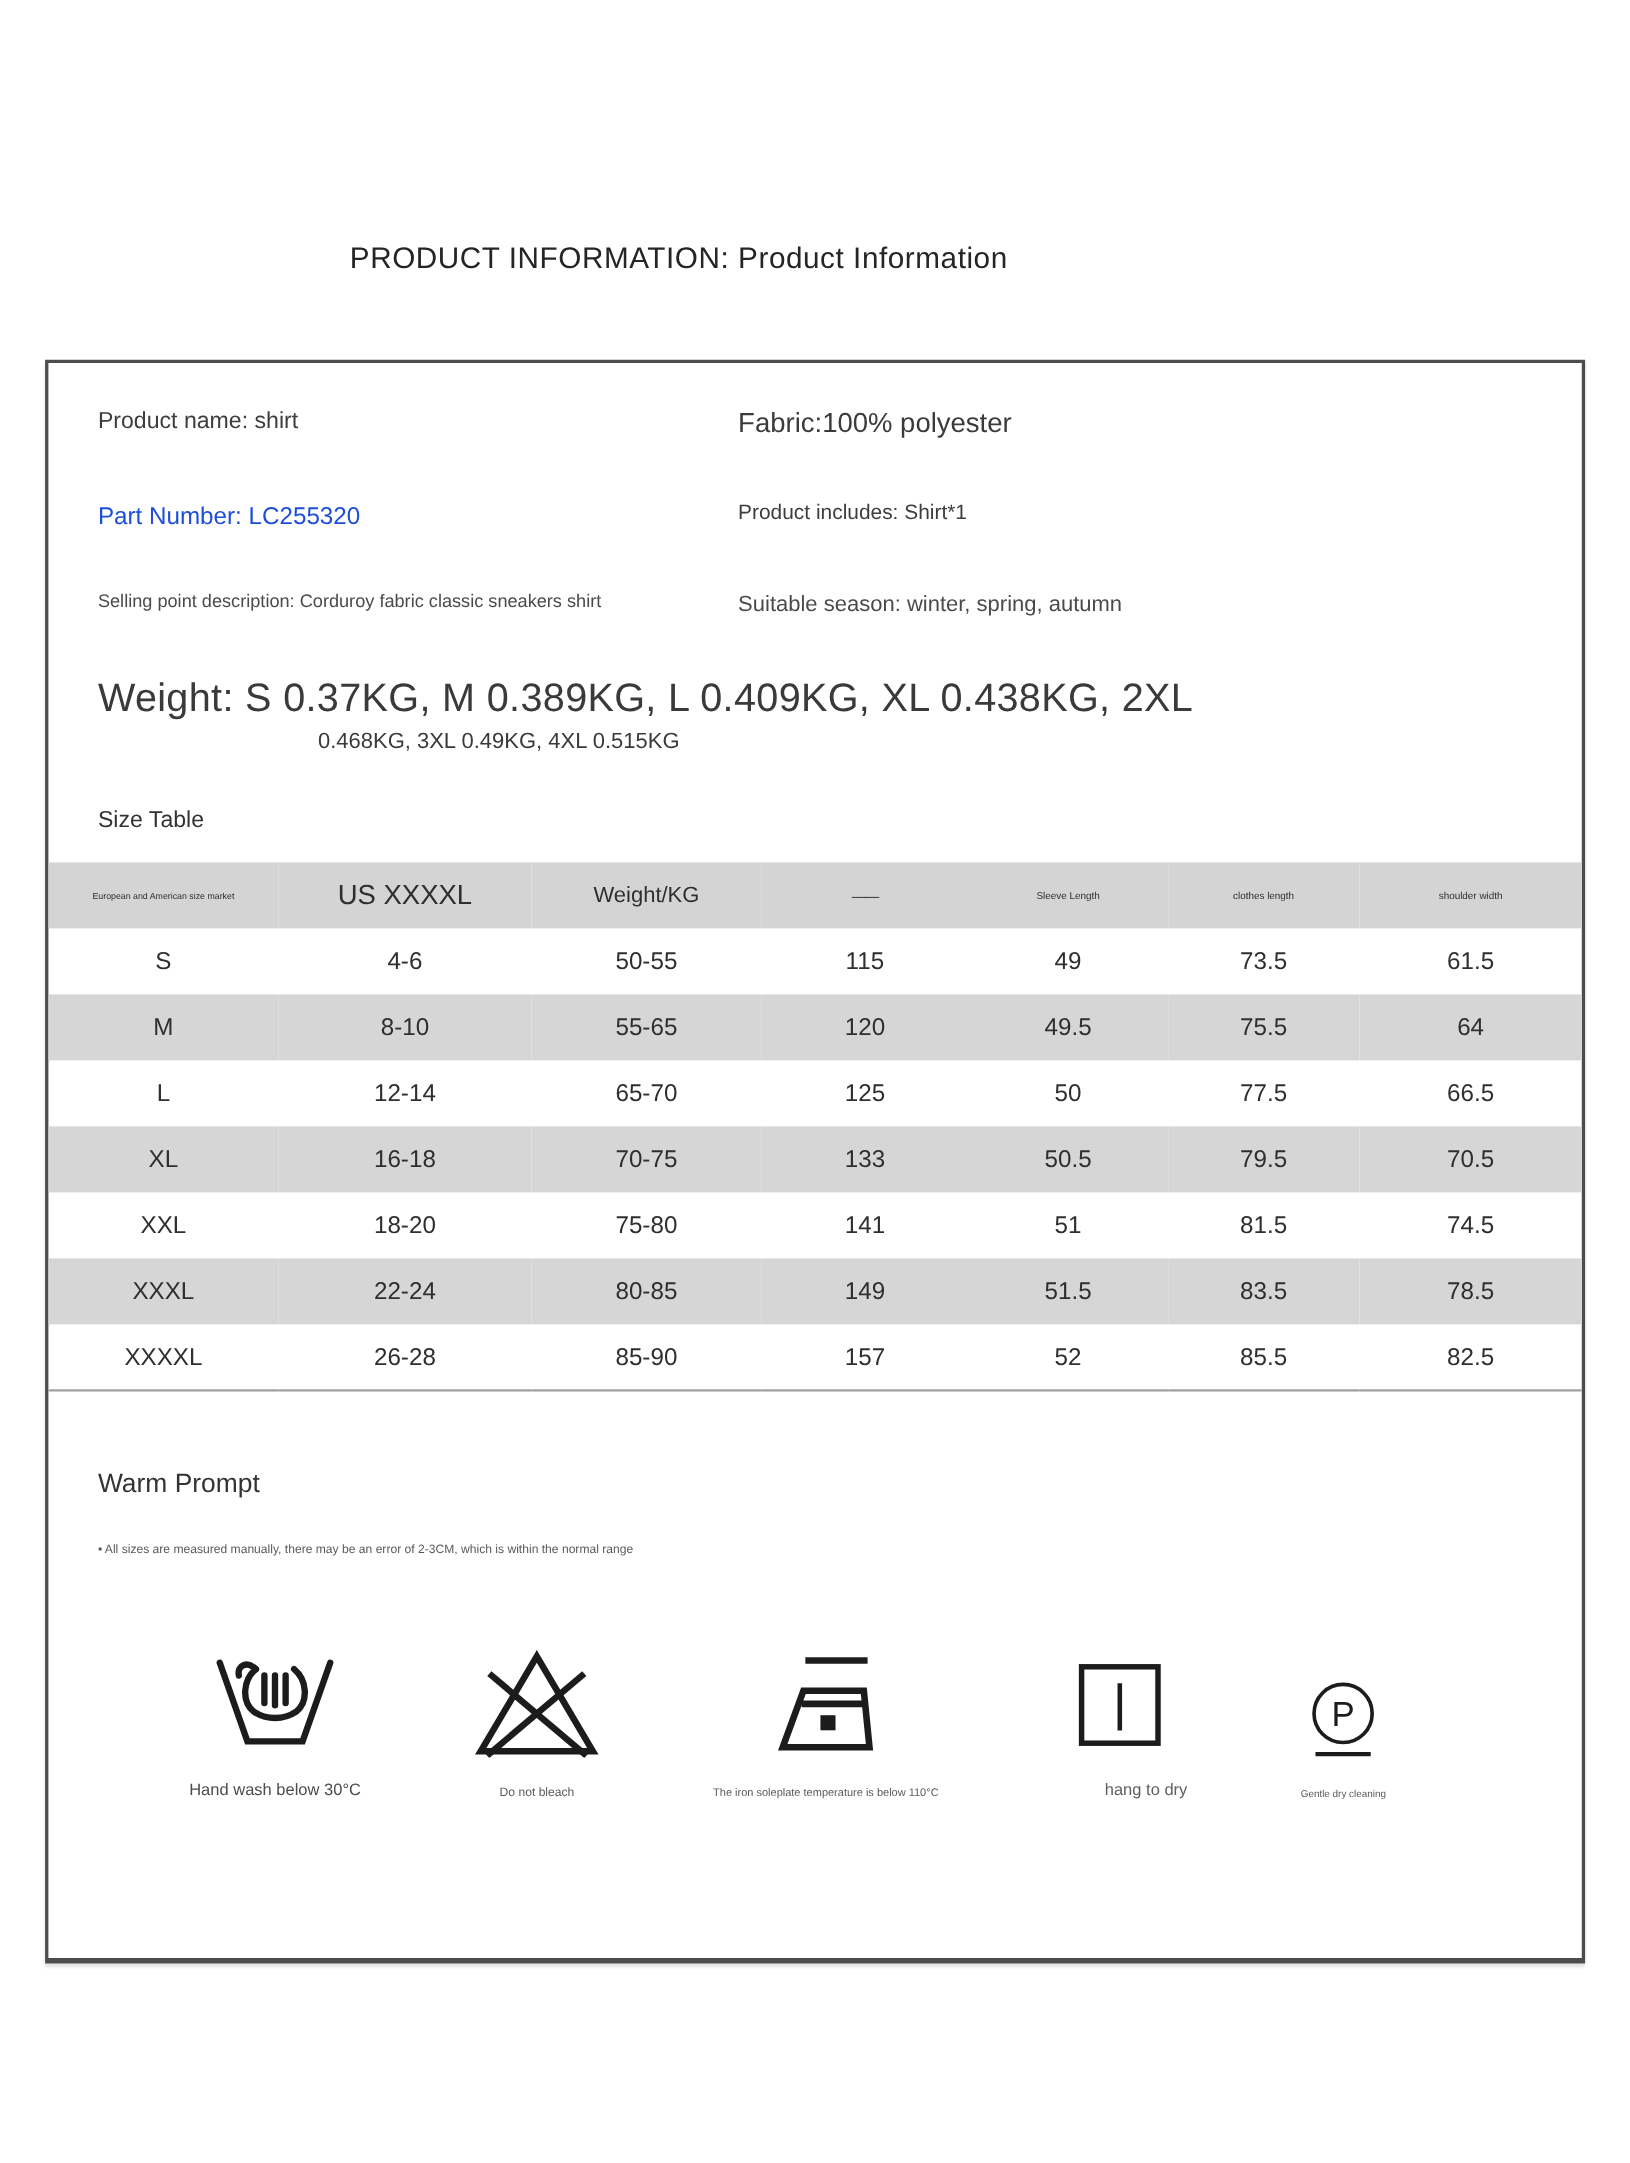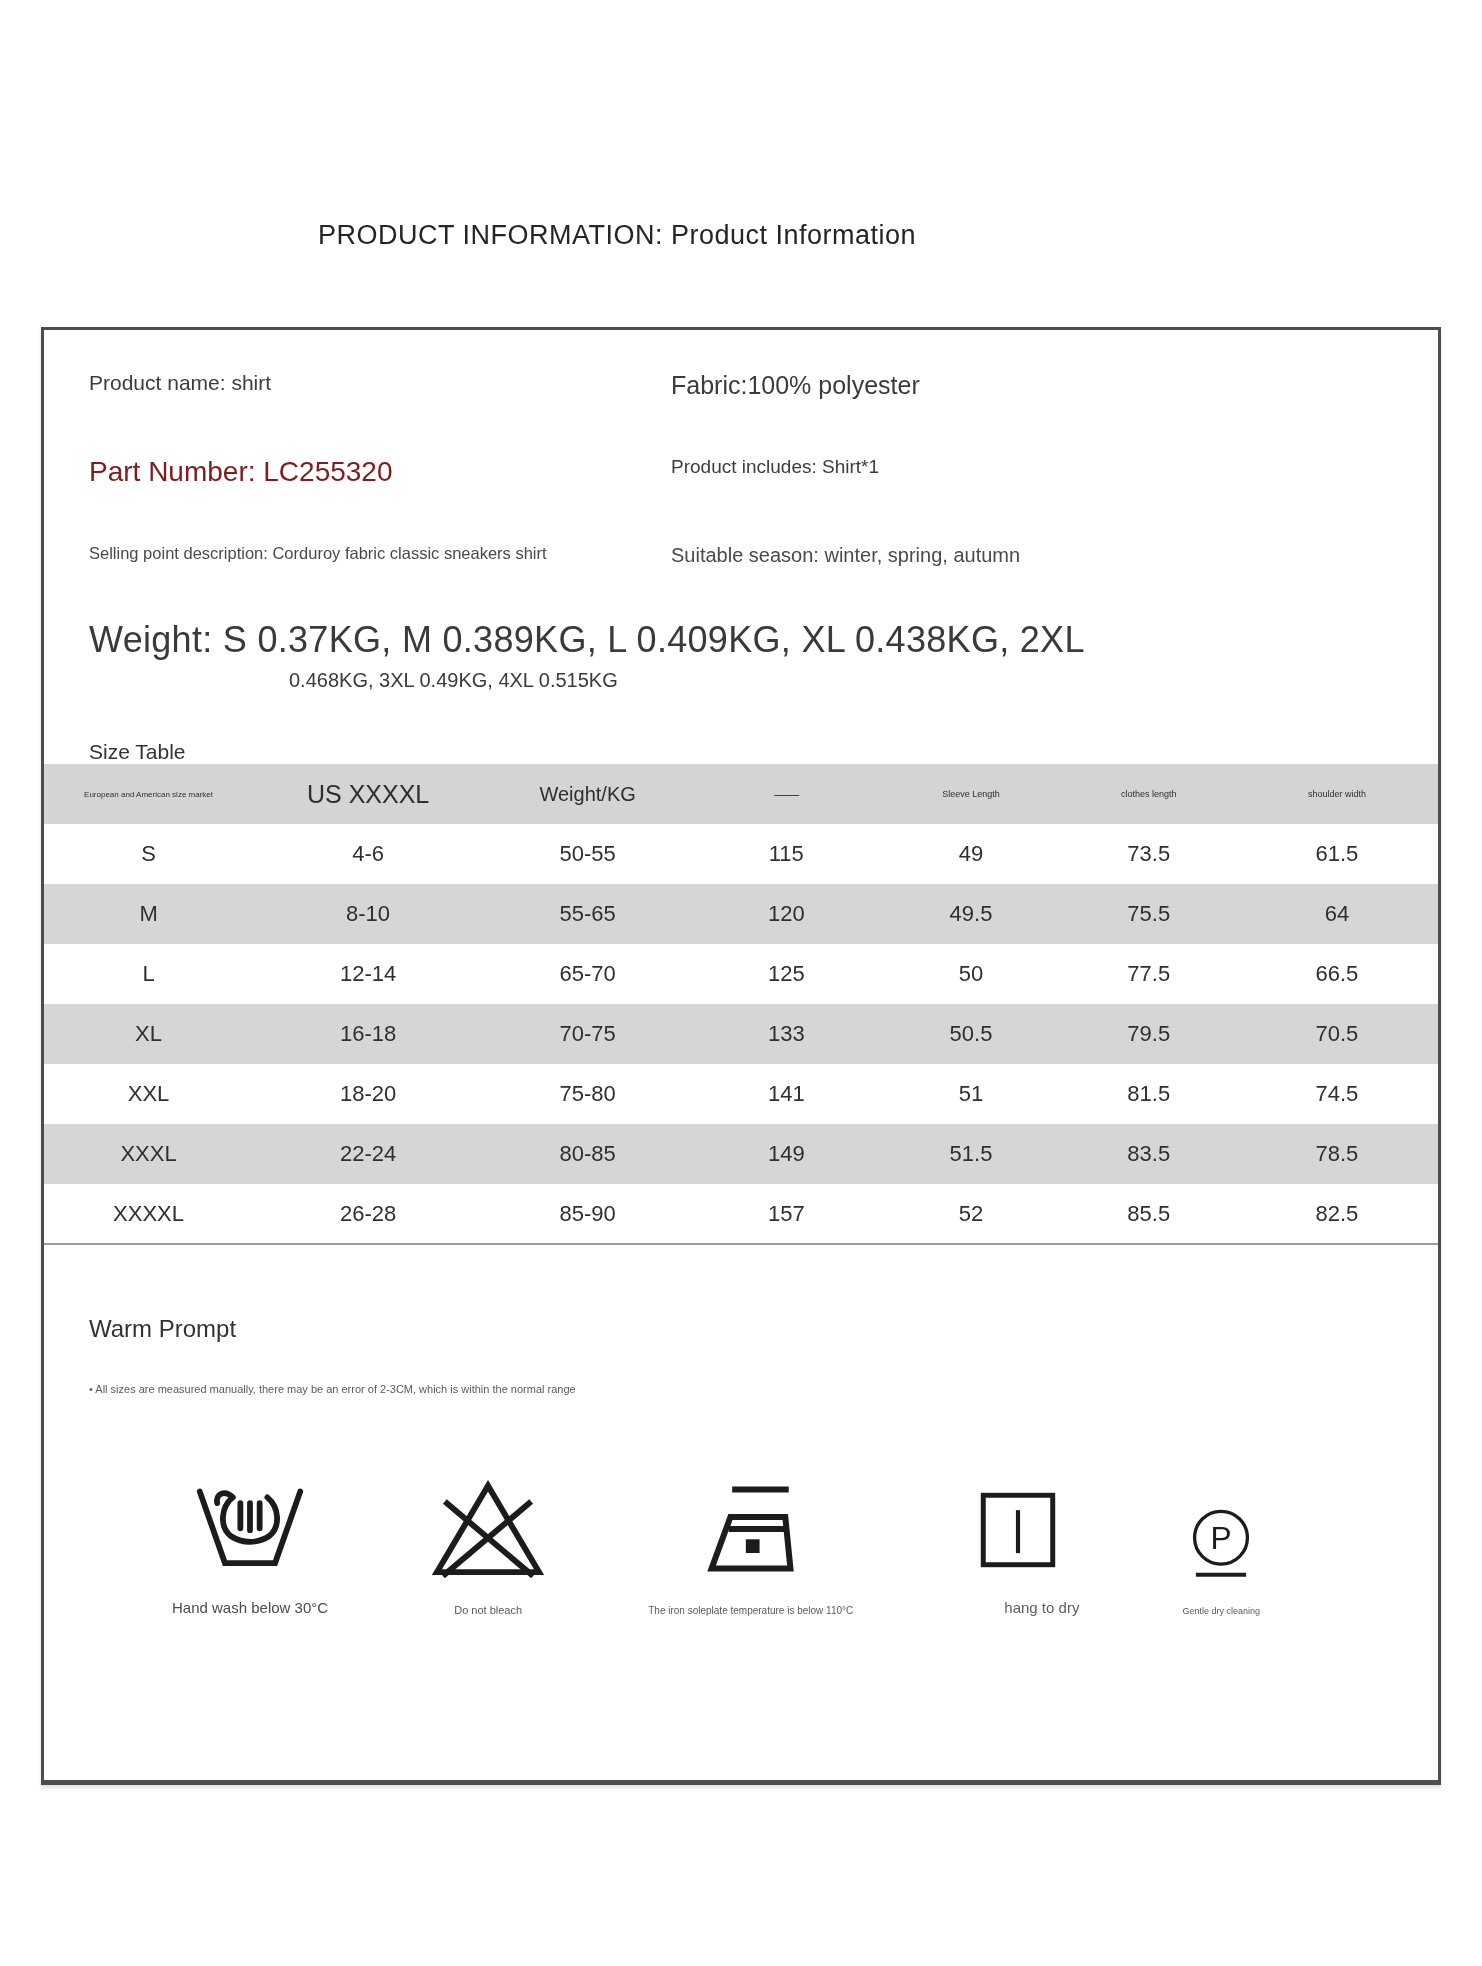--- a/index.html
+++ b/index.html
@@ -22,36 +22,36 @@
     background:#fff; overflow:hidden;
   }
 
   .info-grid {
     display:grid; grid-template-columns:582px 1fr;
     padding:41px 45px 0 45px; row-gap:0;
   }
   .cell { padding-bottom:56px; }
   .product-name  { font-size:21px; color:#3d3d3d; }
   .fabric        { font-size:25px; color:#3b3b3b; }
-  .part-number   { font-size:28px; color:#7f1d1d; }
+  .part-number   { font-size:22px; color:#1d4ed8; }
   .includes      { font-size:19px; color:#3d3d3d; }
   .selling-point { font-size:16.5px; color:#4a4a4a; padding-bottom:0; }
   .season        { font-size:20px; color:#4a4a4a; padding-bottom:0; }
 
   .weight { padding:52px 67px 0 45px; }
   .weight-line1 { font-size:36px; font-weight:500; color:#3a3a3a; letter-spacing:0.3px; }
   .weight-line2 { font-size:20px; font-weight:500; color:#3a3a3a; margin-top:8px; margin-left:200px; }
 
   .size-heading {
     padding:48px 45px 0 45px;
     font-size:21px; font-weight:500; color:#333333;
   }
 
   table.size-table {
-    width:100%; border-collapse:collapse; 
+    width:100%; border-collapse:collapse; margin-top:26px;
     border-bottom:2px solid #9e9e9e;
   }
   table.size-table th, table.size-table td {
     text-align:center; height:60px; vertical-align:middle;
     font-weight:400; color:#2f2f2f;
   }
   table.size-table thead tr { background:#d4d4d4; }
   table.size-table tbody tr:nth-child(even) { background:#d6d6d6; }
   table.size-table td { font-size:22px; }
   .c1{width:15%;} .c2{width:16.5%;} .c3{width:15%;} .c4{width:13.5%;}

